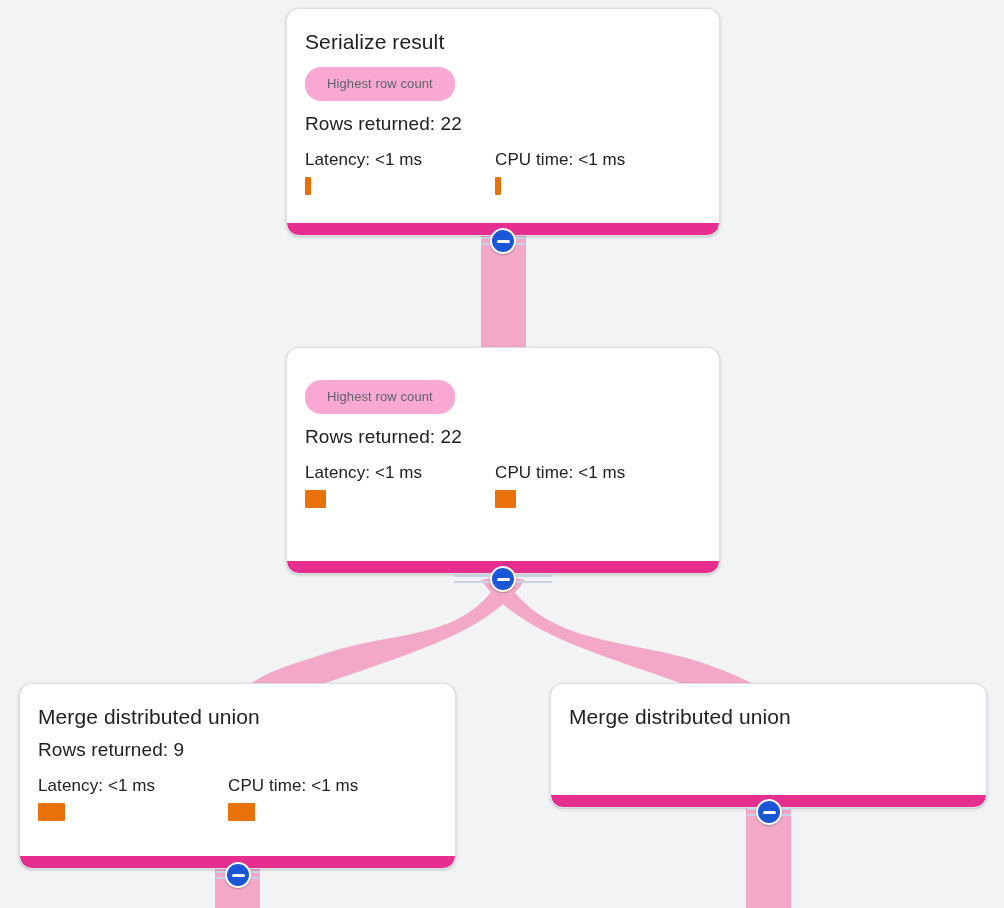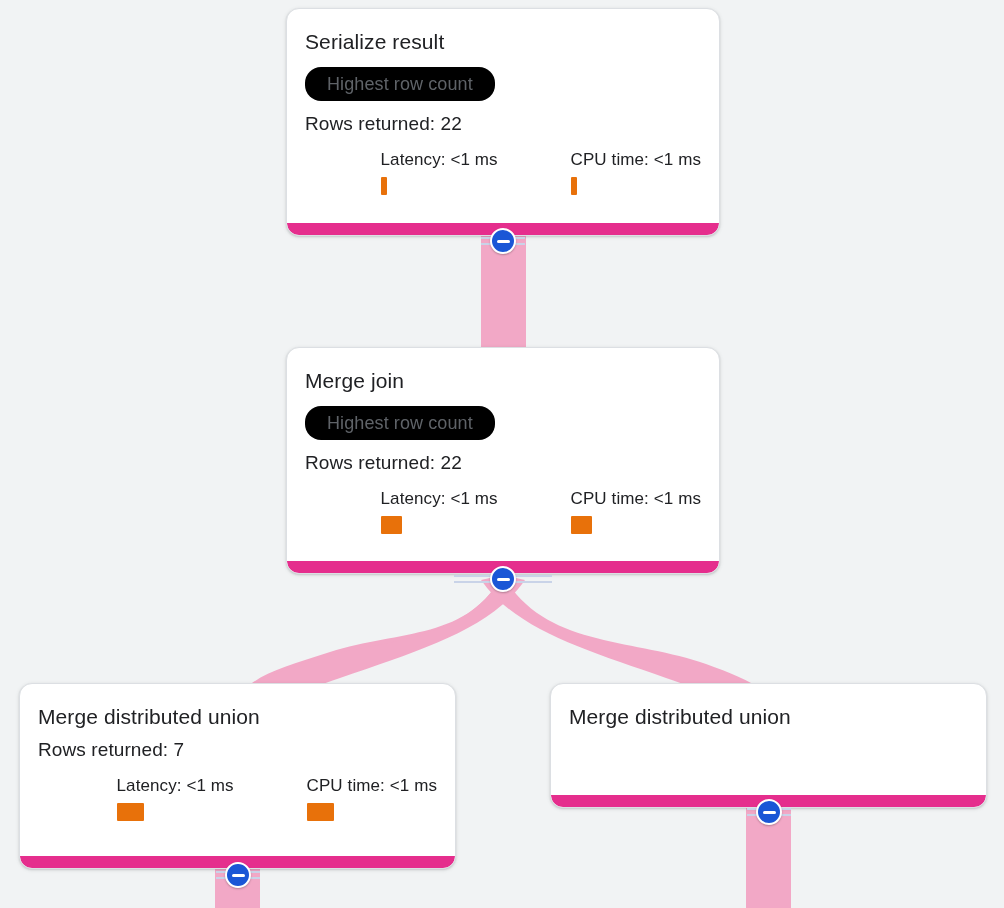--- a/index.html
+++ b/index.html
@@ -49,41 +49,40 @@
     letter-spacing: .1px;
     margin: 0 0 0 0;
     white-space: nowrap;
   }
   .badge-row {
     margin-top: 12px;
     margin-bottom: 2px;
   }
   .badge {
     display: inline-block;
-    background: #000000;
+    background: #f9a8d4;
     color: #5f6368;
-    font-size: 18px;
+    font-size: 13px;
     line-height: 20px;
     padding: 7px 22px;
     border-radius: 16px;
     letter-spacing: .1px;
     white-space: nowrap;
   }
   .rows {
     font-size: 19px;
     line-height: 22px;
     color: #202124;
     margin-top: 12px;
     letter-spacing: .1px;
     white-space: nowrap;
   }
   .metrics {
     display: flex;
     margin-top: 15px;
-    justify-content: flex-end;
   }
   .metric {
     display: flex;
     flex-direction: column;
   }
   .metric.latency { width: 190px; }
   .metric-label {
     font-size: 17px;
     line-height: 20px;
     color: #202124;
@@ -203,21 +202,20 @@
   <div class="toggle" style="left:453px; top:227px;">
     <svg class="rails" viewBox="0 0 100 28">
       <line x1="28" y1="11" x2="72" y2="11" stroke="#c9d3e8" stroke-width="2"></line>
       <line x1="28" y1="17" x2="72" y2="17" stroke="#c9d3e8" stroke-width="2"></line>
     </svg>
     <div class="toggle-circle"></div>
   </div>
 
   <div class="node" style="left:286px; top:347px; width:434px; height:227px;">
     <div class="node-body">
-      <div class="node-title">Merge join</div>
       <div class="badge-row">
         <span class="badge">Highest row count</span>
       </div>
       <div class="rows">Rows returned: 22</div>
       <div class="metrics">
         <div class="metric latency">
           <span class="metric-label">Latency: &lt;1 ms</span>
           <span class="metric-bar" style="width:21px; height:18px;"></span>
         </div>
         <div class="metric cpu">
@@ -233,21 +231,21 @@
     <svg class="rails" viewBox="0 0 100 28">
       <line x1="1" y1="11" x2="99" y2="11" stroke="#c9d3e8" stroke-width="2"></line>
       <line x1="1" y1="17" x2="99" y2="17" stroke="#c9d3e8" stroke-width="2"></line>
     </svg>
     <div class="toggle-circle"></div>
   </div>
 
   <div class="node" style="left:19px; top:683px; width:437px; height:186px;">
     <div class="node-body">
       <div class="node-title">Merge distributed union</div>
-      <div class="rows" style="margin-top:9px;">Rows returned: 7</div>
+      <div class="rows" style="margin-top:9px;">Rows returned: 9</div>
       <div class="metrics">
         <div class="metric latency">
           <span class="metric-label">Latency: &lt;1 ms</span>
           <span class="metric-bar" style="width:27px; height:18px;"></span>
         </div>
         <div class="metric cpu">
           <span class="metric-label">CPU time: &lt;1 ms</span>
           <span class="metric-bar" style="width:27px; height:18px;"></span>
         </div>
       </div>

